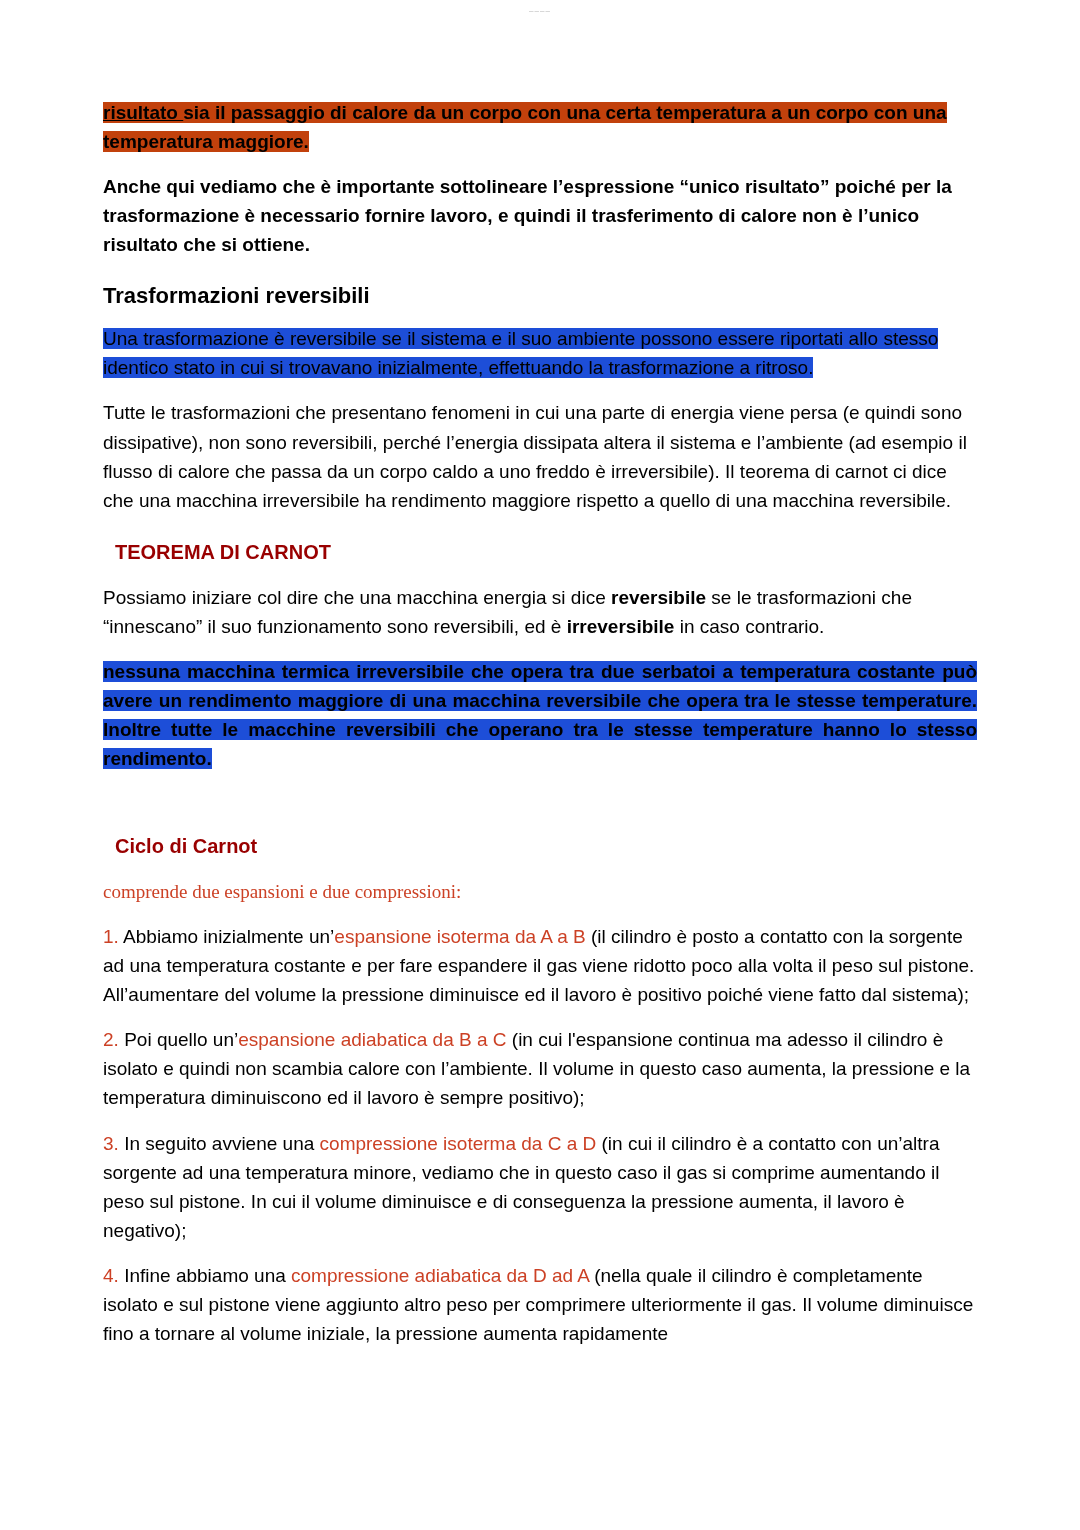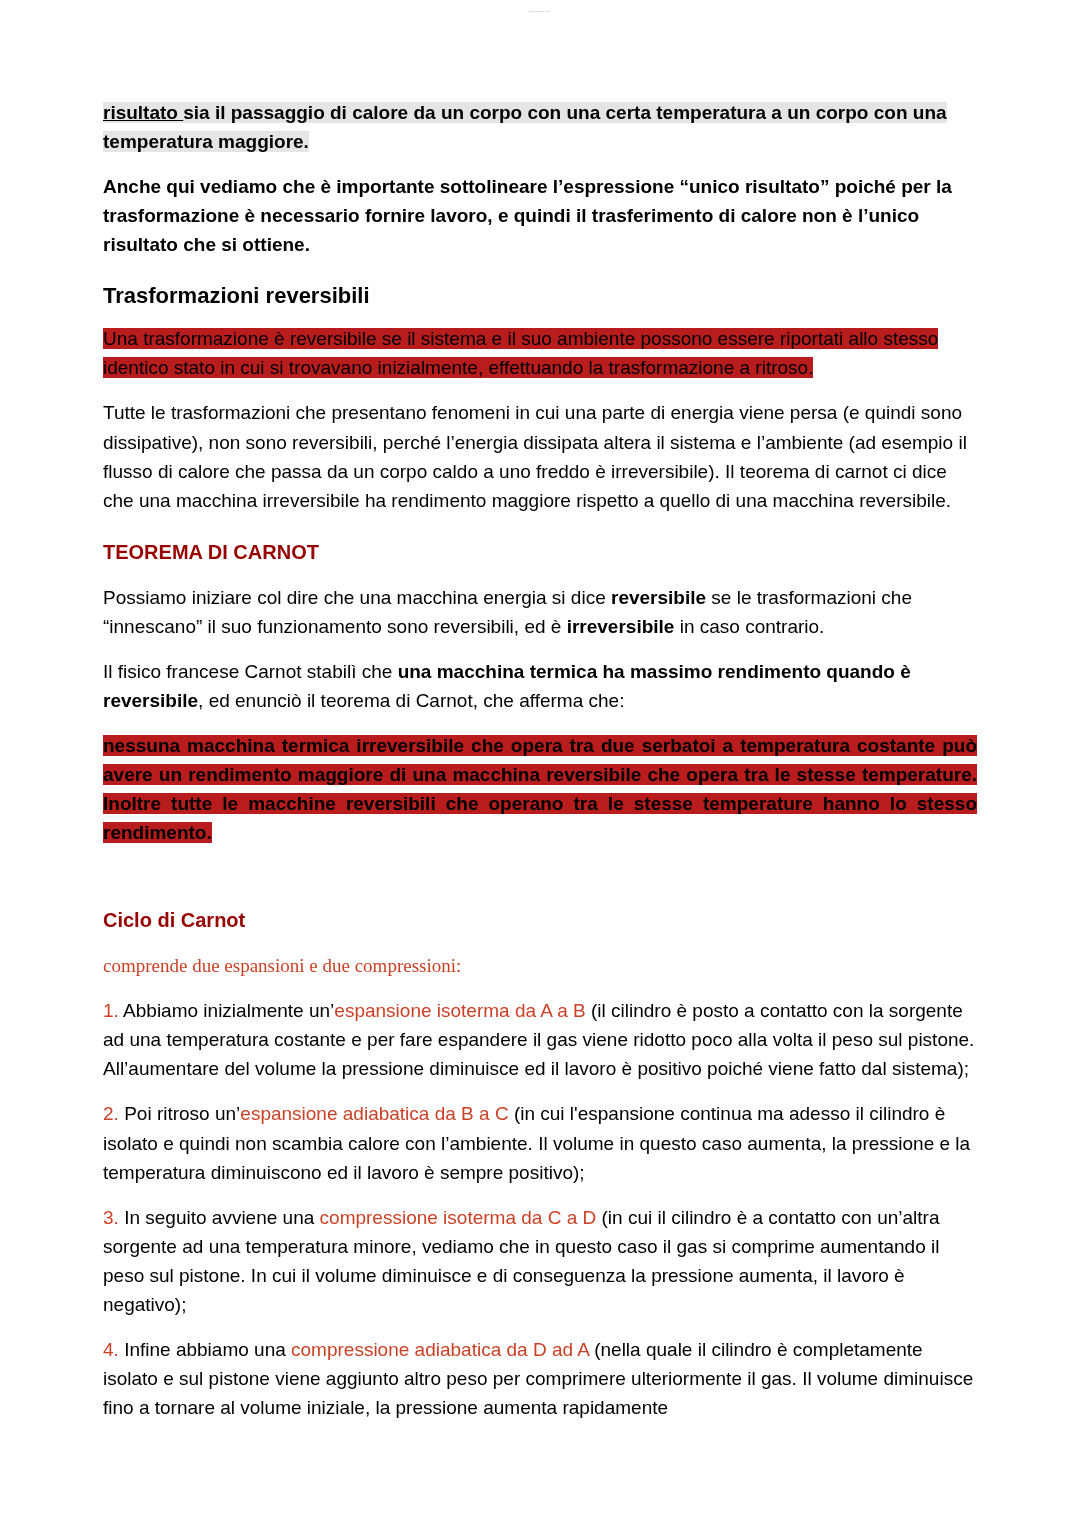--- a/index.html
+++ b/index.html
@@ -28,35 +28,35 @@
     letter-spacing: 1px;
     color: #b3b3b3;
   }
   .para {
     font-size: 19px;
     line-height: 1.53;
     margin-bottom: 16px;
   }
   .bold { font-weight: bold; }
   .underline { text-decoration: underline; }
-  .hl-orange { background: #e5e5e5; }
-  .hl-yellow { background: #b91c1c; }
+  .hl-orange { background: #c2410c; }
+  .hl-yellow { background: #1d4ed8; }
   .justify { text-align: justify; font-weight: bold; }
   .red { color: #CC4125; }
   .h-black {
     font-size: 22px;
     font-weight: bold;
     color: #000000;
     margin: 24px 0 15px 0;
   }
   .h-red {
     font-size: 20px;
     font-weight: bold;
     color: #990000;
-    margin: 26px 0 19px 0;
+    margin: 26px 0 19px 12px;
   }
   .h-ciclo { margin-top: 62px; }
   .para.red-line { color: #CC4125; font-family: Liberation Serif, serif; }
 </style>
 </head>
 <body>
 
 <div class="page">
 
   <div class="header-mark">––––</div>
@@ -68,30 +68,29 @@
   <h2 class="h-black">Trasformazioni reversibili</h2>
 
   <p class="para"><span class="hl-yellow">Una trasformazione è reversibile se il sistema e il suo ambiente possono essere riportati allo stesso identico stato in cui si trovavano inizialmente, effettuando la trasformazione a ritroso.</span></p>
 
   <p class="para">Tutte le trasformazioni che presentano fenomeni in cui una parte di energia viene persa (e quindi sono dissipative), non sono reversibili, perché l’energia dissipata altera il sistema e l’ambiente (ad esempio il flusso di calore che passa da un corpo caldo a uno freddo è irreversibile). Il teorema di carnot ci dice che una macchina irreversibile ha rendimento maggiore rispetto a quello di una macchina reversibile.</p>
 
   <h2 class="h-red">TEOREMA DI CARNOT</h2>
 
   <p class="para"><span>Possiamo iniziare col dire che una macchina energia si dice </span><span class="bold">reversibile</span><span> se le trasformazioni che “innescano” il suo funzionamento sono reversibili, ed è </span><span class="bold">irreversibile</span><span> in caso contrario.</span></p>
 
-  <p class="para"><span>Il fisico francese Carnot stabilì che </span><span class="bold">una macchina termica ha massimo rendimento quando è reversibile</span><span>, ed enunciò il teorema di Carnot, che afferma che:</span></p>
 
   <p class="para justify"><span class="hl-yellow">nessuna macchina termica irreversibile che opera tra due serbatoi a temperatura costante può avere un rendimento maggiore di una macchina reversibile che opera tra le stesse temperature. Inoltre tutte le macchine reversibili che operano tra le stesse temperature hanno lo stesso rendimento.</span></p>
 
 
   <h2 class="h-red h-ciclo">Ciclo di Carnot</h2>
 
   <p class="para red-line">comprende due espansioni e due compressioni:</p>
 
   <p class="para"><span class="red">1.</span><span> Abbiamo inizialmente un’</span><span class="red">espansione isoterma da A a B</span><span> (il cilindro è posto a contatto con la sorgente ad una temperatura costante e per fare espandere il gas viene ridotto poco alla volta il peso sul pistone. All’aumentare del volume la pressione diminuisce ed il lavoro è positivo poiché viene fatto dal sistema);</span></p>
 
-  <p class="para"><span class="red">2.</span><span> Poi ritroso un’</span><span class="red">espansione adiabatica da B a C</span><span> (in cui l'espansione continua ma adesso il cilindro è isolato e quindi non scambia calore con l’ambiente. Il volume in questo caso aumenta, la pressione e la temperatura diminuiscono ed il lavoro è sempre positivo);</span></p>
+  <p class="para"><span class="red">2.</span><span> Poi quello un’</span><span class="red">espansione adiabatica da B a C</span><span> (in cui l'espansione continua ma adesso il cilindro è isolato e quindi non scambia calore con l’ambiente. Il volume in questo caso aumenta, la pressione e la temperatura diminuiscono ed il lavoro è sempre positivo);</span></p>
 
   <p class="para"><span class="red">3.</span><span> In seguito avviene una </span><span class="red">compressione isoterma da C a D</span><span> (in cui il cilindro è a contatto con un’altra sorgente ad una temperatura minore, vediamo che in questo caso il gas si comprime aumentando il peso sul pistone. In cui il volume diminuisce e di conseguenza la pressione aumenta, il lavoro è negativo);</span></p>
 
   <p class="para"><span class="red">4.</span><span> Infine abbiamo una </span><span class="red">compressione adiabatica da D ad A</span><span> (nella quale il cilindro è completamente isolato e sul pistone viene aggiunto altro peso per comprimere ulteriormente il gas. Il volume diminuisce fino a tornare al volume iniziale, la pressione aumenta rapidamente</span></p>
 
 </div>
 
 </body></html>

